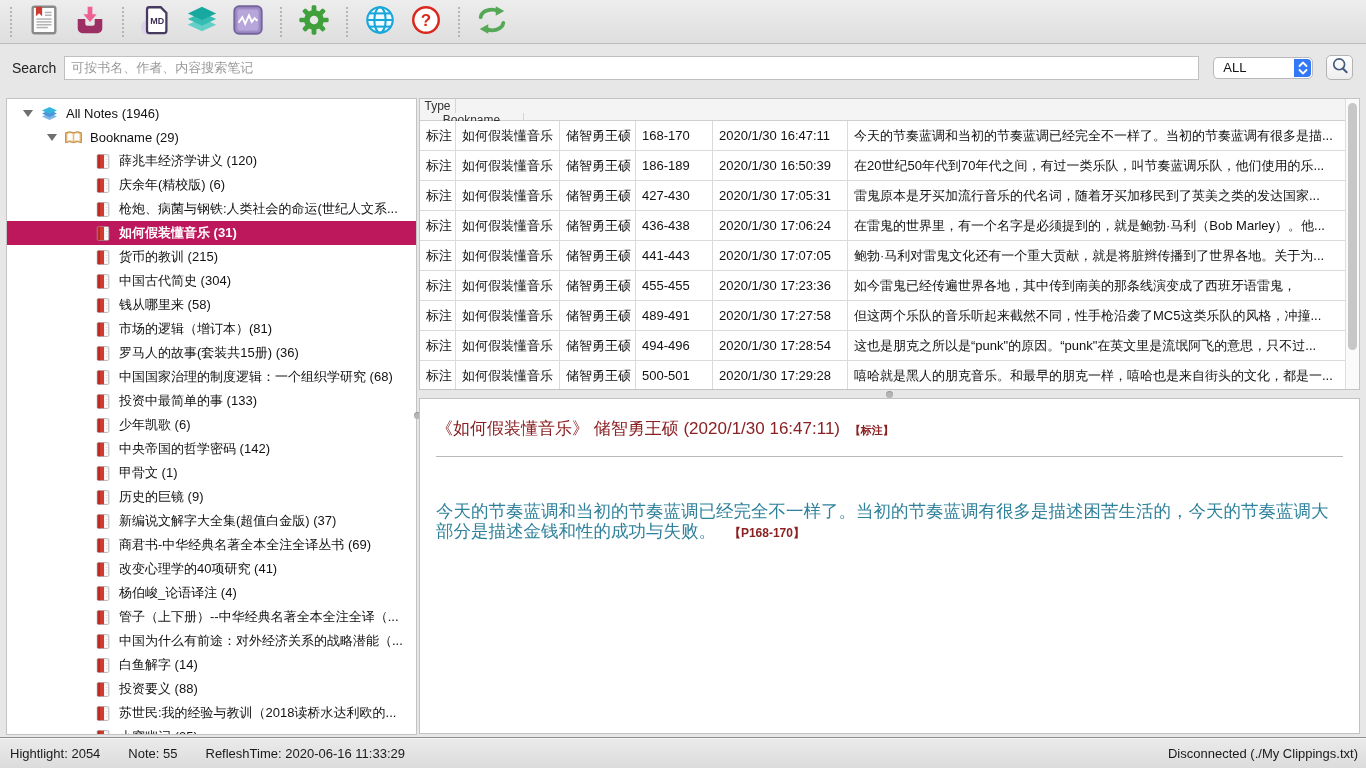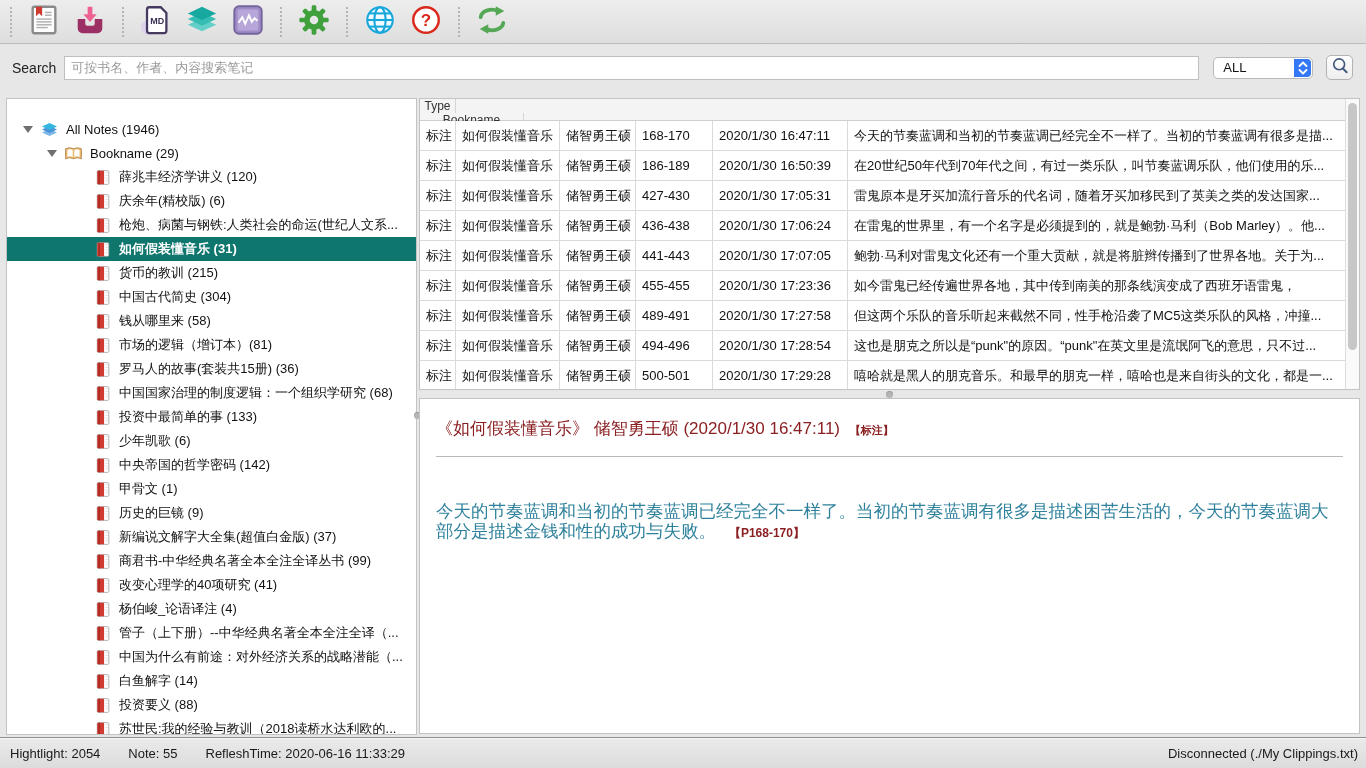--- a/index.html
+++ b/index.html
@@ -60,36 +60,36 @@
   .v-split-dimple {
     position:absolute; left:414px; top:412px; width:7px; height:7px;
     border-radius:50%; background:#b5b5b5; box-shadow:inset 0 1px 1px #999;
   }
   .h-split-dimple {
     position:absolute; left:886px; top:391px; width:7px; height:7px;
     border-radius:50%; background:#b5b5b5; box-shadow:inset 0 1px 1px #999;
   }
 
   
-  .tree { padding-top:18px; }
+  .tree { padding-top:2px; }
   .tree-row {
     height:24px; display:flex; align-items:center; white-space:nowrap;
     overflow:hidden; font-size:13px; color:#111;
   }
   .tree-row .disc {
     width:0; height:0; border-left:5px solid transparent;
     border-right:5px solid transparent; border-top:7px solid #6f6f6f;
     margin-right:7px; flex:none;
   }
   .tree-row.root { padding-left:16px; }
   .tree-row.group { padding-left:40px; }
   .tree-row.book { padding-left:86px; }
   .tree-icon { width:19px; height:17px; margin-right:7px; flex:none; display:inline-flex; }
   .tree-icon svg { width:100%; height:100%; }
-  .tree-row.selected { background:#0f766e; color:#fff; font-weight:bold; }
+  .tree-row.selected { background:#be185d; color:#fff; font-weight:bold; }
   .tree-label { overflow:hidden; text-overflow:clip; }
 
   
   .thead { display:flex; height:22px; background:#f4f4f4; border-bottom:1px solid #cfcfcf;flex-direction:column; }
   .thead .hcell {
     display:flex; align-items:center; justify-content:center;
     font-size:12px; color:#333; border-right:1px solid #d4d4d4; overflow:hidden;
   }
   .trow { display:flex; height:30px; border-bottom:1px solid #dadada; background:#fff; }
   .trow .cell {
@@ -563,21 +563,21 @@
         <g stroke="#c9c9c9" stroke-width="1.2">
           <line x1="24" y1="7" x2="28" y2="7"></line>
                 <line x1="24" y1="12" x2="28" y2="12"></line>
           <line x1="24" y1="17" x2="28" y2="17"></line>
                 <line x1="24" y1="22" x2="28" y2="22"></line>
         </g>
         <path d="M8 5 a2 2 0 0 1 2 -2 h11 v26 h-11 a2 2 0 0 1 -2 -2 z" fill="#d03a30"></path>
         <path d="M10 3 h3 v26 h-3 z" fill="#a82a22"></path>
       </svg>
     </span>
-    <span class="tree-label">商君书-中华经典名著全本全注全译丛书 (99)</span>
+    <span class="tree-label">商君书-中华经典名著全本全注全译丛书 (69)</span>
   </div>
 
   <div class="tree-row book">
     <span class="tree-icon">
       <svg viewBox="0 0 36 32">
         <rect x="8" y="3" width="22" height="26" rx="2" fill="#ffffff" stroke="#9a9a9a" stroke-width="1.4"></rect>
         <g stroke="#c9c9c9" stroke-width="1.2">
           <line x1="24" y1="7" x2="28" y2="7"></line>
                 <line x1="24" y1="12" x2="28" y2="12"></line>
           <line x1="24" y1="17" x2="28" y2="17"></line>

